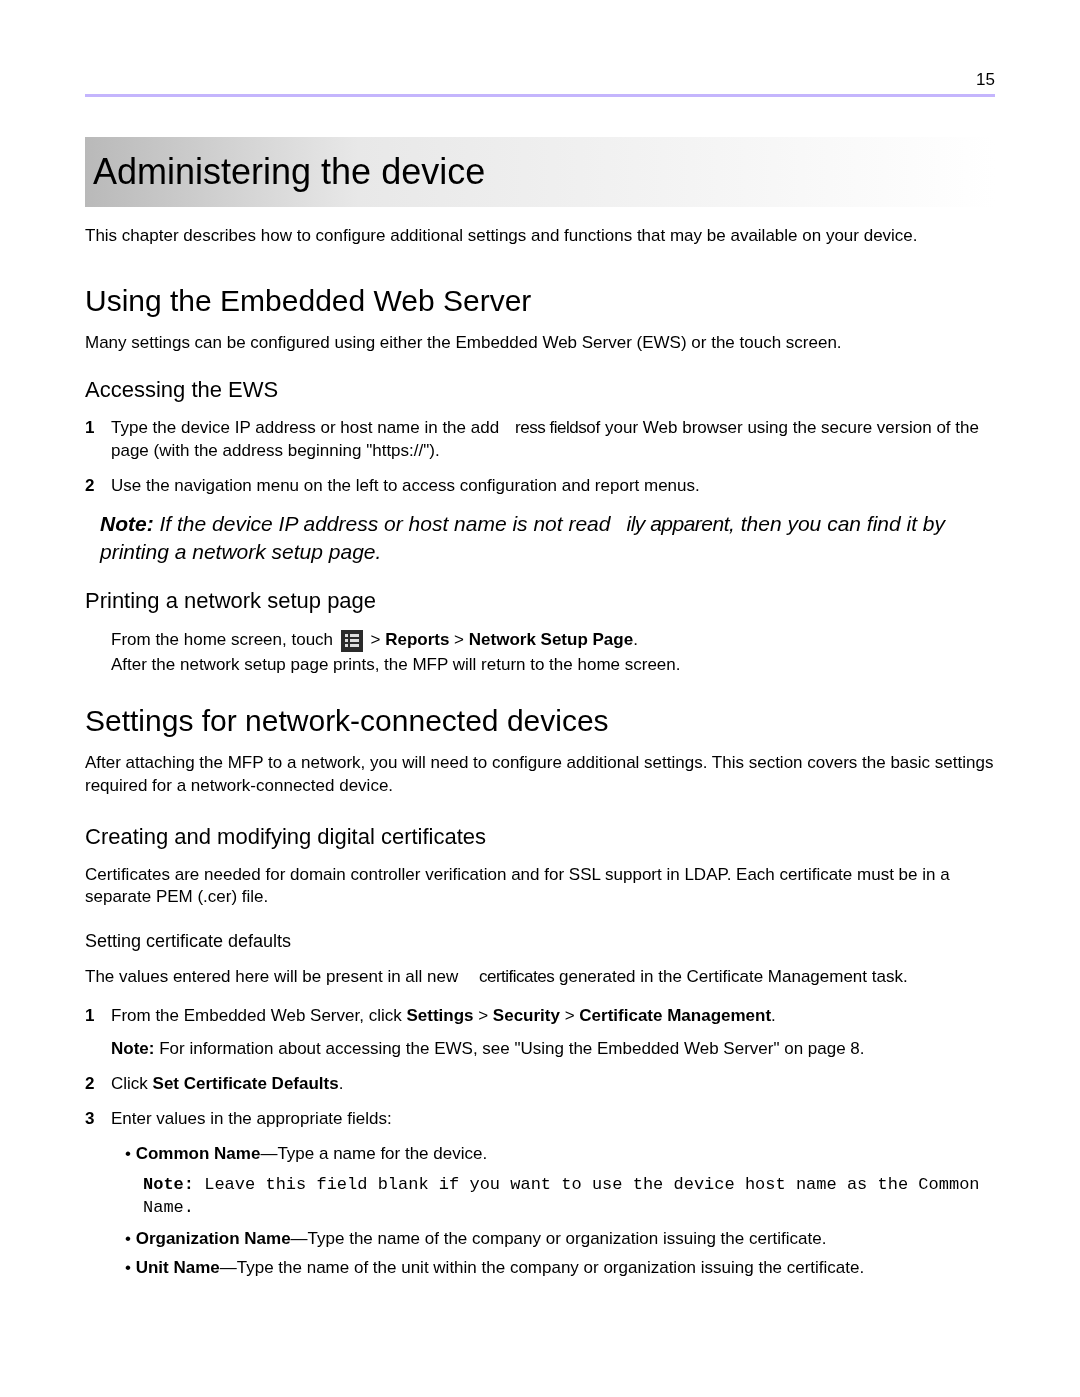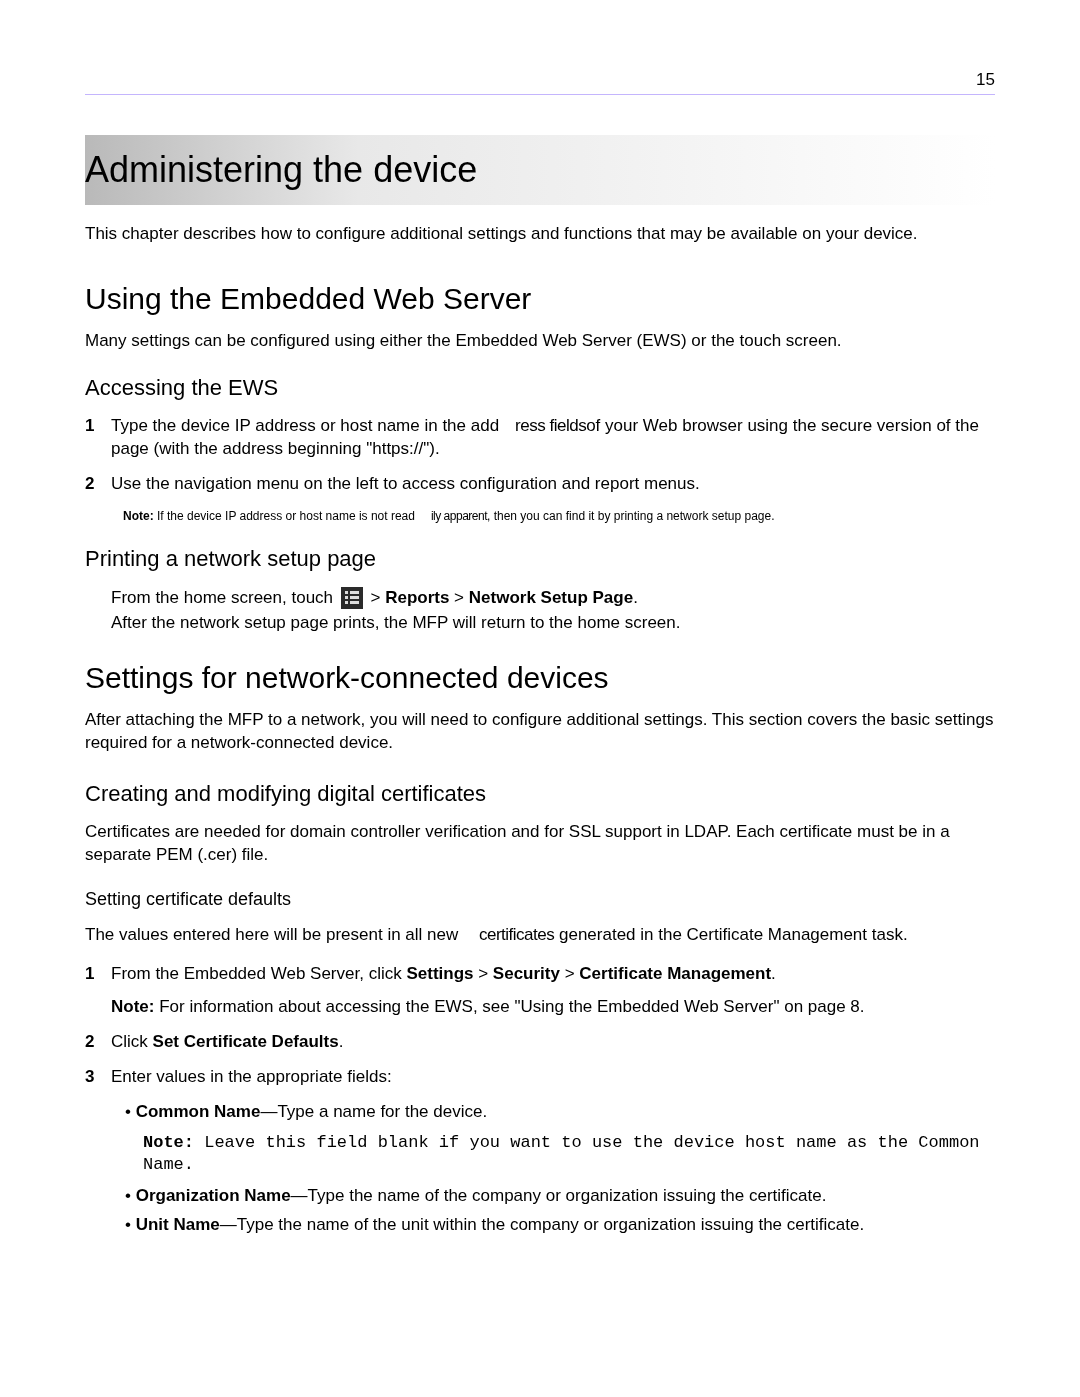--- a/index.html
+++ b/index.html
@@ -14,28 +14,28 @@
       margin: 0 auto;
       padding: 0;
     }
     .page {
       padding: 70px 85px 60px 85px;
     }
     .page-number {
       text-align: right;
       font-size: 17px;
       padding-bottom: 4px;
-      border-bottom: 1px solid #c4b5fd;
+      border-bottom: 3px solid #c4b5fd;
       margin-bottom: 40px;
     }
     .chapter-title {
       font-size: 36px;
       font-weight: normal;
       background: linear-gradient(to right, #b9b9b9 0%, #e8e8e8 30%, #ffffff 100%);
-      padding: 14px 10px 14px 0;
+      padding: 14px 10px 14px 8px;
       margin-bottom: 18px;
     }
     .intro-text {
       font-size: 17px;
       margin-bottom: 36px;
       line-height: 1.35;
     }
     .section-h2 {
       font-size: 30px;
       font-weight: normal;
@@ -66,24 +66,25 @@
     .ol-num {
       width: 26px;
       flex-shrink: 0;
       font-weight: bold;
     }
     .ol-content {
       flex: 1;
     }
     .note-block {
       margin-top: 10px;
-      margin-left: 38px;
-      font-size: 12px;
+      margin-left: 15px;
+      font-size: 21px;
       line-height: 1.35;
       margin-bottom: 12px;
+      font-style: italic;
     }
     .note-label {
       font-weight: bold;
     }
     .note-inner {
       margin-top: 10px;
       font-size: 17px;
       line-height: 1.35;
     }
     .indent-block {

